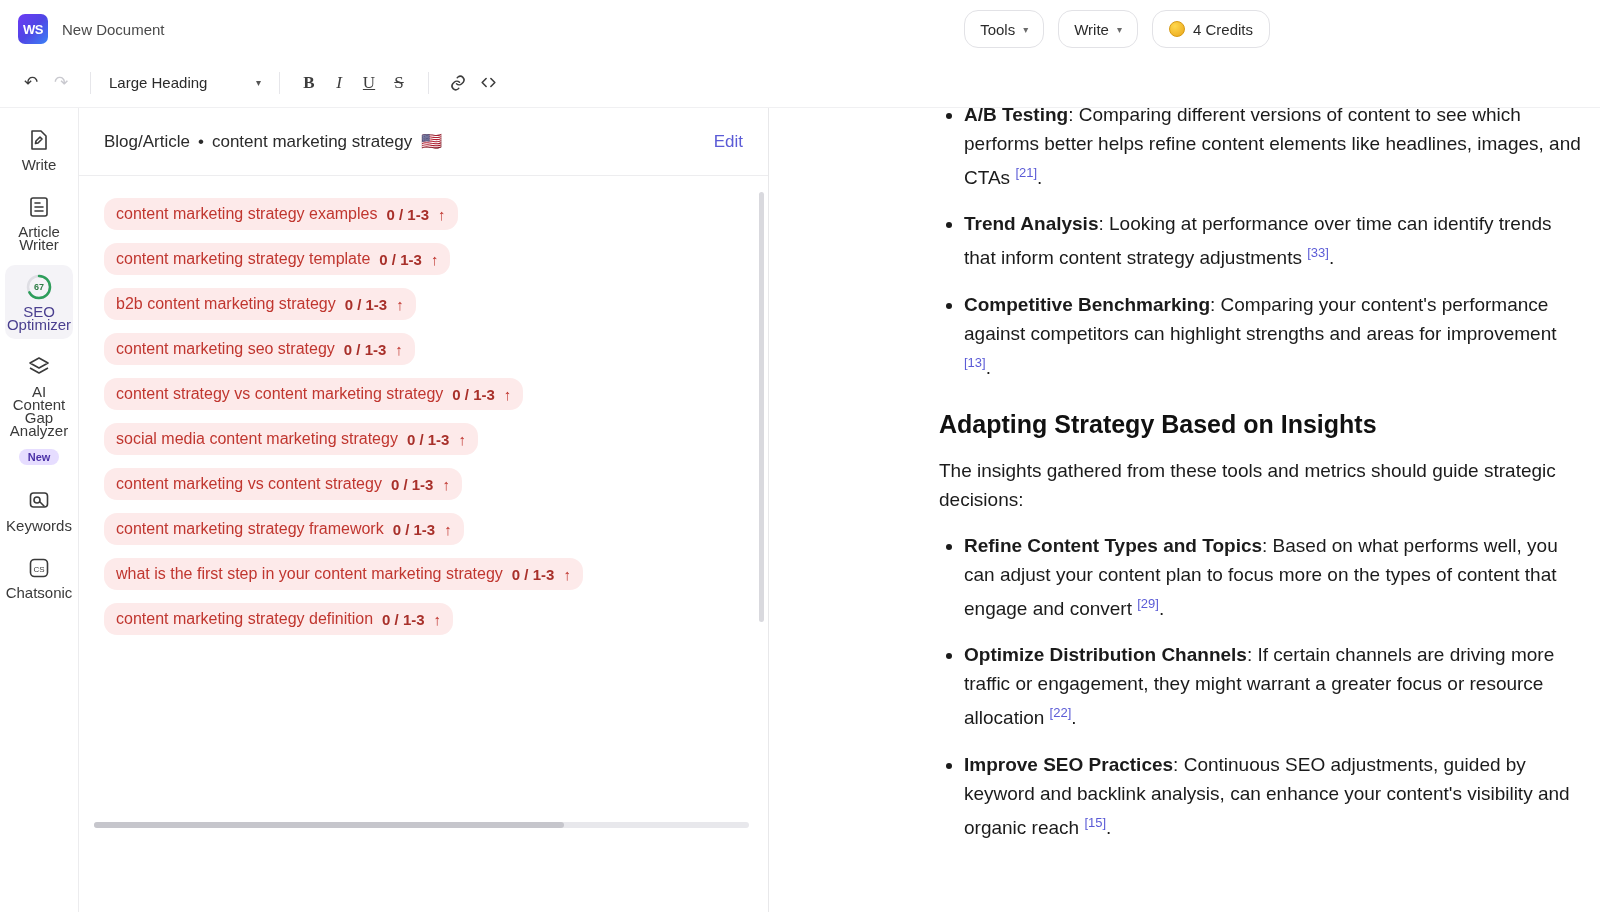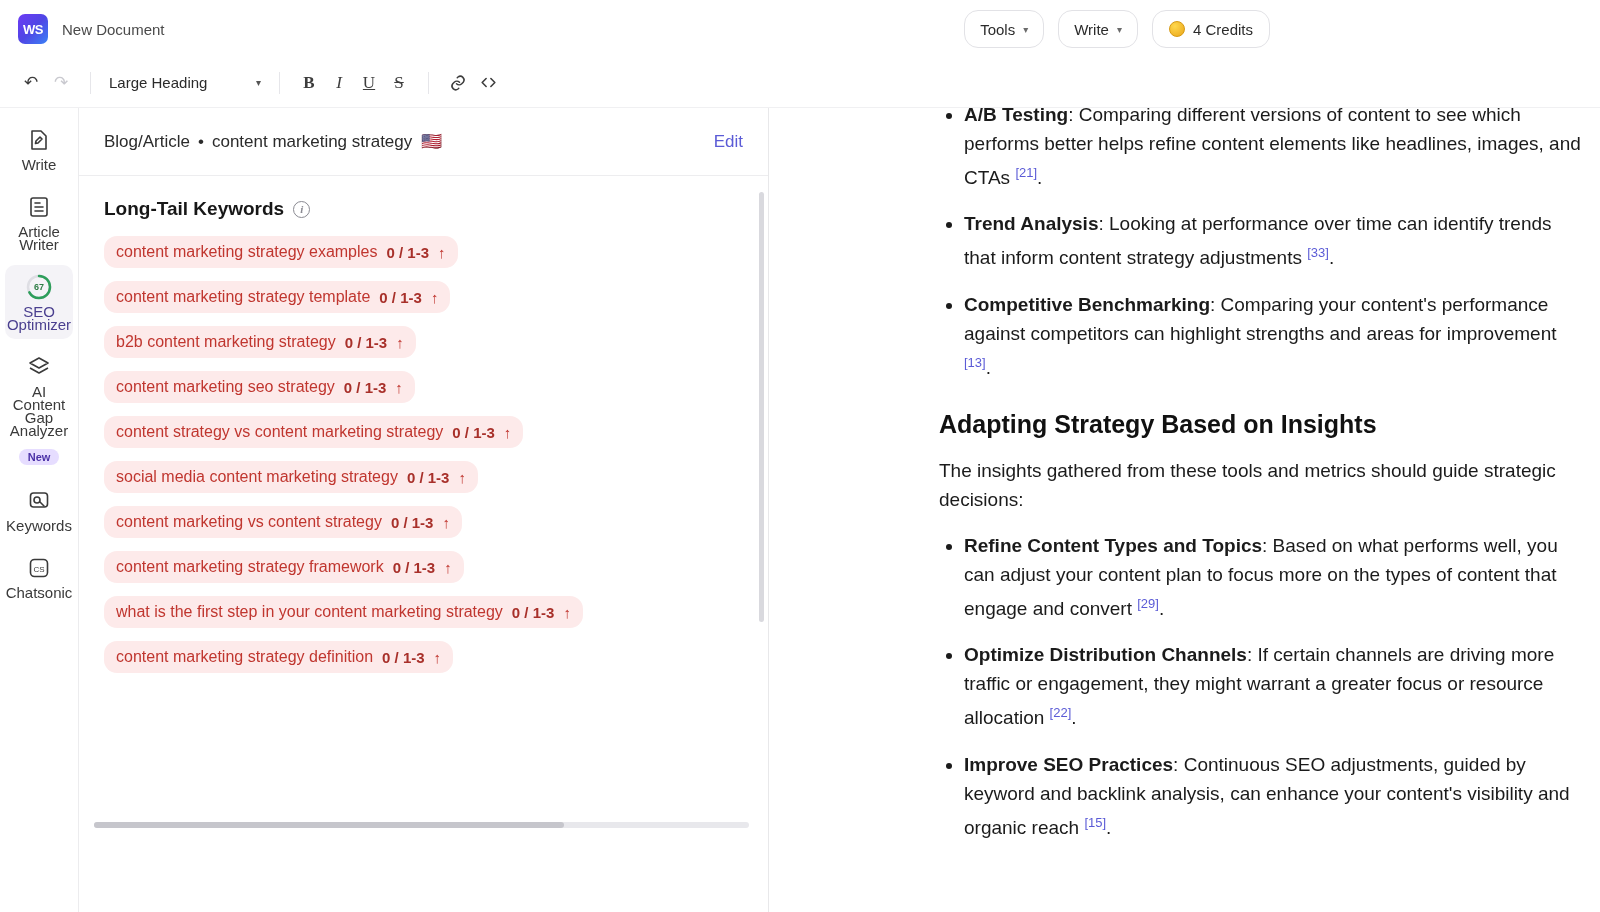--- a/index.html
+++ b/index.html
@@ -301,24 +301,20 @@
 
   <div class="seo-panel">
     <div class="seo-sub">
       <span>Blog/Article</span>
       <span style="margin:0 8px;">•</span>
       <span>content marketing strategy</span>
       <span class="flag">🇺🇸</span>
       <span class="edit-link">Edit</span>
     </div>
     <div class="seo-body">
-      <div class="kw-title">
-        <span>Long-Tail Keywords</span>
-        <span class="info-i">i</span>
-      </div>
 
       <div class="kw-row"><span class="kw-chip">
         <span>content marketing strategy examples</span>
         <span class="cnt">0 / 1-3</span>
         <span class="arr">↑</span>
       </span></div>
 
       <div class="kw-row"><span class="kw-chip">
         <span>content marketing strategy template</span>
         <span class="cnt">0 / 1-3</span>

